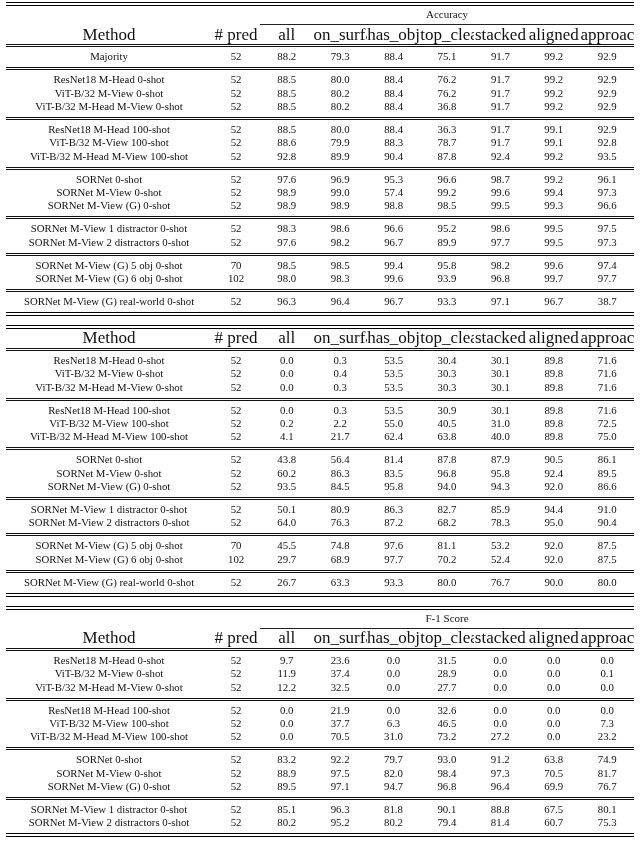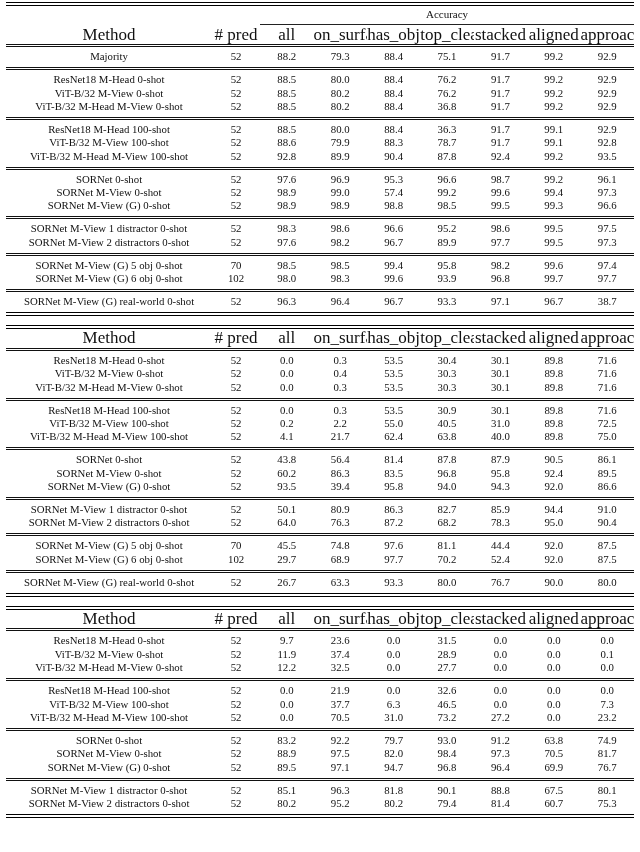--- a/index.html
+++ b/index.html
@@ -380,21 +380,21 @@
             <td>83.5</td>
             <td class="b">96.8</td>
             <td class="b">95.8</td>
             <td class="b">92.4</td>
             <td class="b">89.5</td>
           </tr>
           <tr>
             <td>SORNet M-View (G) 0-shot</td>
             <td>52</td>
             <td class="b">93.5</td>
-            <td>39.4</td>
+            <td>84.5</td>
             <td class="b">95.8</td>
             <td>94.0</td>
             <td>94.3</td>
             <td>92.0</td>
             <td>86.6</td>
           </tr>
         </tbody>
         <tbody>
           <tr>
             <td>SORNet M-View 1 distractor 0-shot</td>
@@ -420,21 +420,21 @@
           </tr>
         </tbody>
         <tbody>
           <tr>
             <td>SORNet M-View (G) 5 obj 0-shot</td>
             <td>70</td>
             <td>45.5</td>
             <td>74.8</td>
             <td>97.6</td>
             <td>81.1</td>
-            <td>44.4</td>
+            <td>53.2</td>
             <td>92.0</td>
             <td>87.5</td>
           </tr>
           <tr>
             <td>SORNet M-View (G) 6 obj 0-shot</td>
             <td>102</td>
             <td>29.7</td>
             <td>68.9</td>
             <td>97.7</td>
             <td>70.2</td>
@@ -463,20 +463,24 @@
           <col class="c-pred">
           <col class="c-metric">
           <col class="c-metric">
           <col class="c-metric">
           <col class="c-metric">
           <col class="c-metric">
           <col class="c-metric">
           <col class="c-metric">
         </colgroup>
         <thead>
+          <tr>
+            <td colspan="2" class="span-gap"></td>
+            <td colspan="7" class="span-title">F-1 Score</td>
+          </tr>
           <tr class="cols">
             <th>Method</th>
             <th># pred</th>
             <th>all</th>
             <th>on_surface</th>
             <th>has_obj</th>
             <th>top_clear</th>
             <th>stacked</th>
             <th>aligned</th>
             <th>approach</th>

